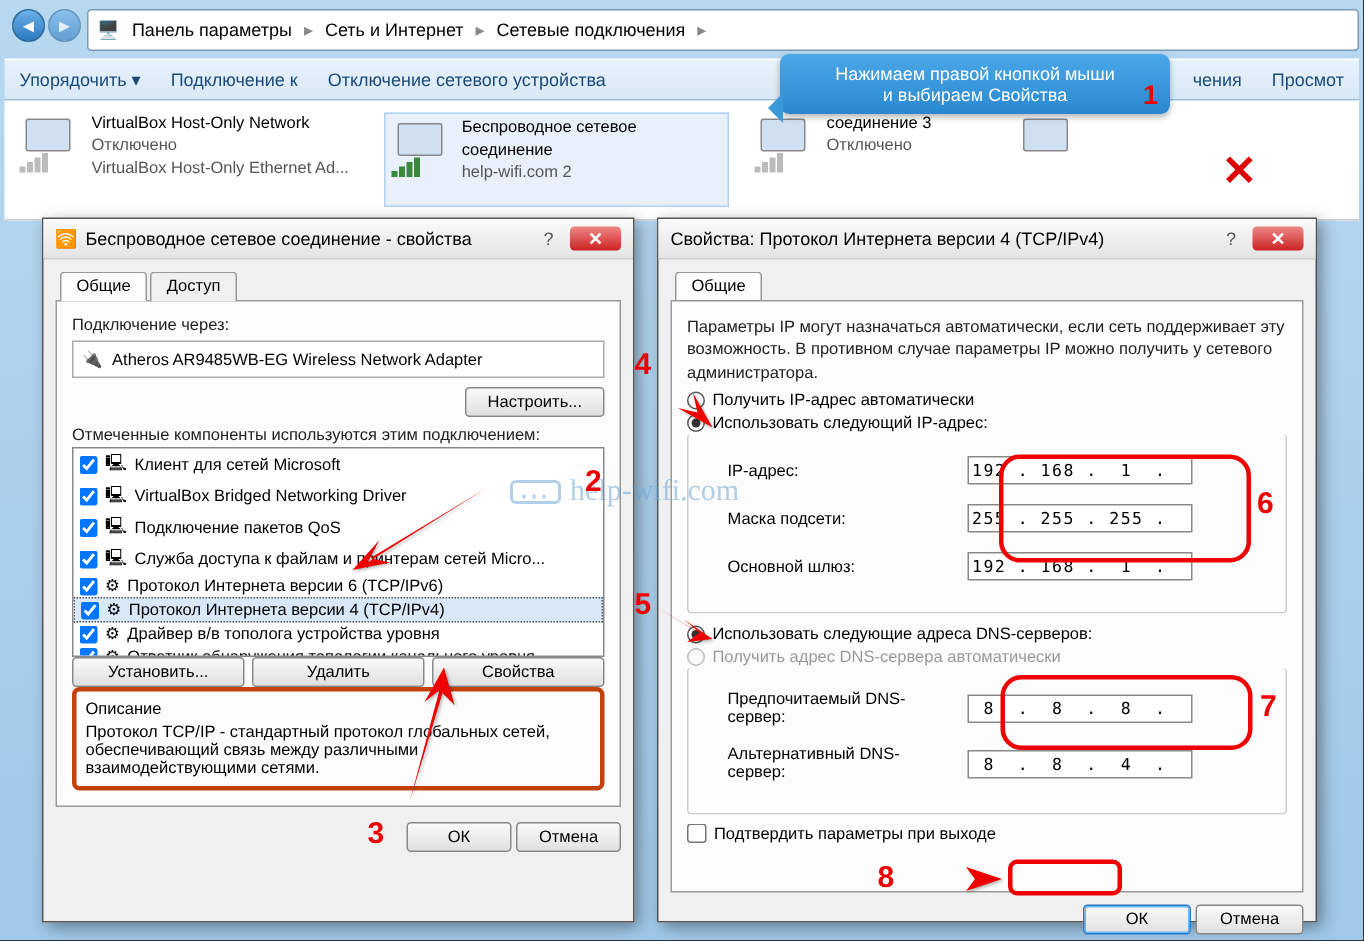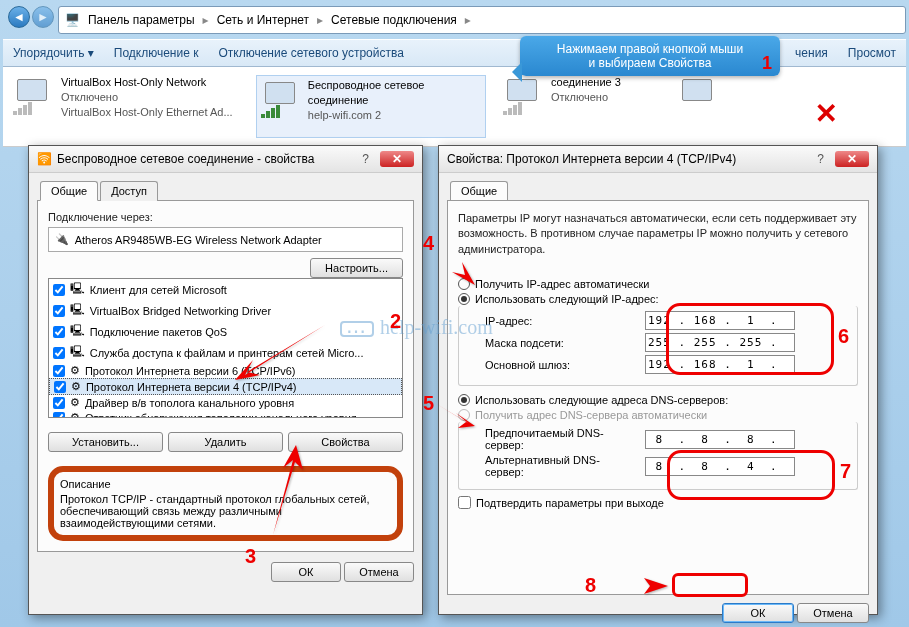--- a/index.html
+++ b/index.html
@@ -37,23 +37,23 @@
 .tab-panel { border: 1px solid #999; background: #fcfcfc; padding: 10px; }
 .groupbox { border: 1px solid #ccc; padding: 8px; margin: 6px 0; position: relative; border-radius: 3px; }
 .adapter-box { border: 1px solid #aaa; background: #fff; padding: 5px 6px; display: flex; align-items: center; gap: 6px; font-size: 11px; }
 .btn { background: linear-gradient(#fafafa,#e0e0e0); border: 1px solid #888; border-radius: 3px; padding: 3px 14px; font-size: 11px; cursor: pointer; }
 .btn.def { border: 1px solid #2a7ac8; box-shadow: 0 0 0 1px #6ab8f8 inset; }
 .comp-list { border: 1px solid #888; background: #fff; height: 140px; overflow: hidden; }
 .comp-row { display: flex; align-items: center; gap: 5px; padding: 1px 4px; font-size: 11px; white-space: nowrap; }
 .comp-row.sel { background: #d8e8f8; border: 1px dotted #555; }
 .chk { width: 12px; height: 12px; }
 .label { font-size: 11px; color: #222; }
-.btn-row { display: flex; gap: 5px; margin: 14px 0; }
-.desc-box { border: 6px solid #c2410c; padding: 6px; font-size: 11px; border-radius: 15px; }
-.ip-row { display: flex; align-items: center; margin: 3px 0; gap: 8px; }
+.btn-row { display: flex; gap: 5px; margin: 0 0; }
+.desc-box { border: 3px solid #c2410c; padding: 6px; font-size: 11px; border-radius: 5px; }
+.ip-row { display: flex; align-items: center; margin: 13px 0; gap: 8px; }
 .ip-row .lbl { width: 170px; font-size: 11px; padding-left: 18px; }
 .ip-input { border: 1px solid #888; background: #fff; width: 150px; padding: 2px; font-size: 11px; font-family: monospace; text-align: center; letter-spacing: 1px; }
 .radio-row { display: flex; align-items: center; gap: 5px; margin: 3px 0; font-size: 11px; }
 .radio { width: 12px; height: 12px; border-radius: 50%; border: 1px solid #555; display: inline-flex; align-items: center; justify-content: center; }
 .radio.on::after { content:''; width:6px; height:6px; background:#333; border-radius:50%; }
 .radio.dis { border-color: #bbb; }
 .red-arrow { position: absolute; z-index: 20; }
 .red-arrow svg { filter: drop-shadow(1px 1px 1px rgba(0,0,0,.3)); }
 .red-num { color: #e00; font-size: 20px; font-weight: bold; position: absolute; z-index: 21; }
 .red-oval { position: absolute; border: 3px solid #e00; border-radius: 14px; z-index: 19; }
@@ -162,20 +162,21 @@
       <div class="tab active">Общие</div>
       <div class="tab">Доступ</div>
     </div>
     <div class="tab-panel">
       <div class="label">Подключение через:</div>
       <div class="adapter-box" style="margin:4px 0 6px 0">
         <span>🔌</span>
         <span>Atheros AR9485WB-EG Wireless Network Adapter</span>
       </div>
       <div style="text-align:right"><button class="btn">Настроить...</button></div>
+      <div class="label" style="margin:6px 0 2px 0">Отмеченные компоненты используются этим подключением:</div>
       <div class="comp-list">
         <div class="comp-row">
             <input type="checkbox" class="chk" checked="" style="">
             <span>🖳</span>
             <span>Клиент для сетей Microsoft</span>
           </div>
         <div class="comp-row">
             <input type="checkbox" class="chk" checked="" style="">
             <span>🖳</span>
             <span>VirtualBox Bridged Networking Driver</span>
@@ -196,21 +197,21 @@
             <span>Протокол Интернета версии 6 (TCP/IPv6)</span>
           </div>
         <div class="comp-row sel">
             <input type="checkbox" class="chk" checked="" style="">
             <span>⚙</span>
             <span>Протокол Интернета версии 4 (TCP/IPv4)</span>
           </div>
         <div class="comp-row">
             <input type="checkbox" class="chk" checked="" style="">
             <span>⚙</span>
-            <span>Драйвер в/в тополога канального уровня</span>
+            <span>Драйвер в/в тополога устройства уровня</span>
           </div>
         <div class="comp-row">
             <input type="checkbox" class="chk" checked="" style="">
             <span>⚙</span>
             <span>Ответчик обнаружения топологии канального уровня</span>
           </div>
       </div>
       <div class="btn-row">
         <button class="btn" style="flex:1">Установить...</button>
         <button class="btn" style="flex:1">Удалить</button>
@@ -234,21 +235,21 @@
     <span class="spacer"></span>
     <span class="help-btn">?</span>
     <span class="close-btn">✕</span>
   </div>
   <div class="dlg-body">
     <div class="tab-strip">
       <div class="tab active">Общие</div>
     </div>
     <div class="tab-panel" style="height:395px;position:relative">
       <div class="label" style="line-height:1.4">Параметры IP могут назначаться автоматически, если сеть поддерживает эту возможность. В противном случае параметры IP можно получить у сетевого администратора.</div>
-      <div style="margin-top:21px">
+      <div style="margin-top:4px">
         <div class="radio-row">
             <span class="radio"></span>
             <span>Получить IP-адрес автоматически</span>
           </div>
         <div class="radio-row">
             <span class="radio on"></span>
             <span>Использовать следующий IP-адрес:</span>
           </div>
       </div>
       <div class="groupbox" style="border-top:none;margin-top:-2px;padding-top:2px">

